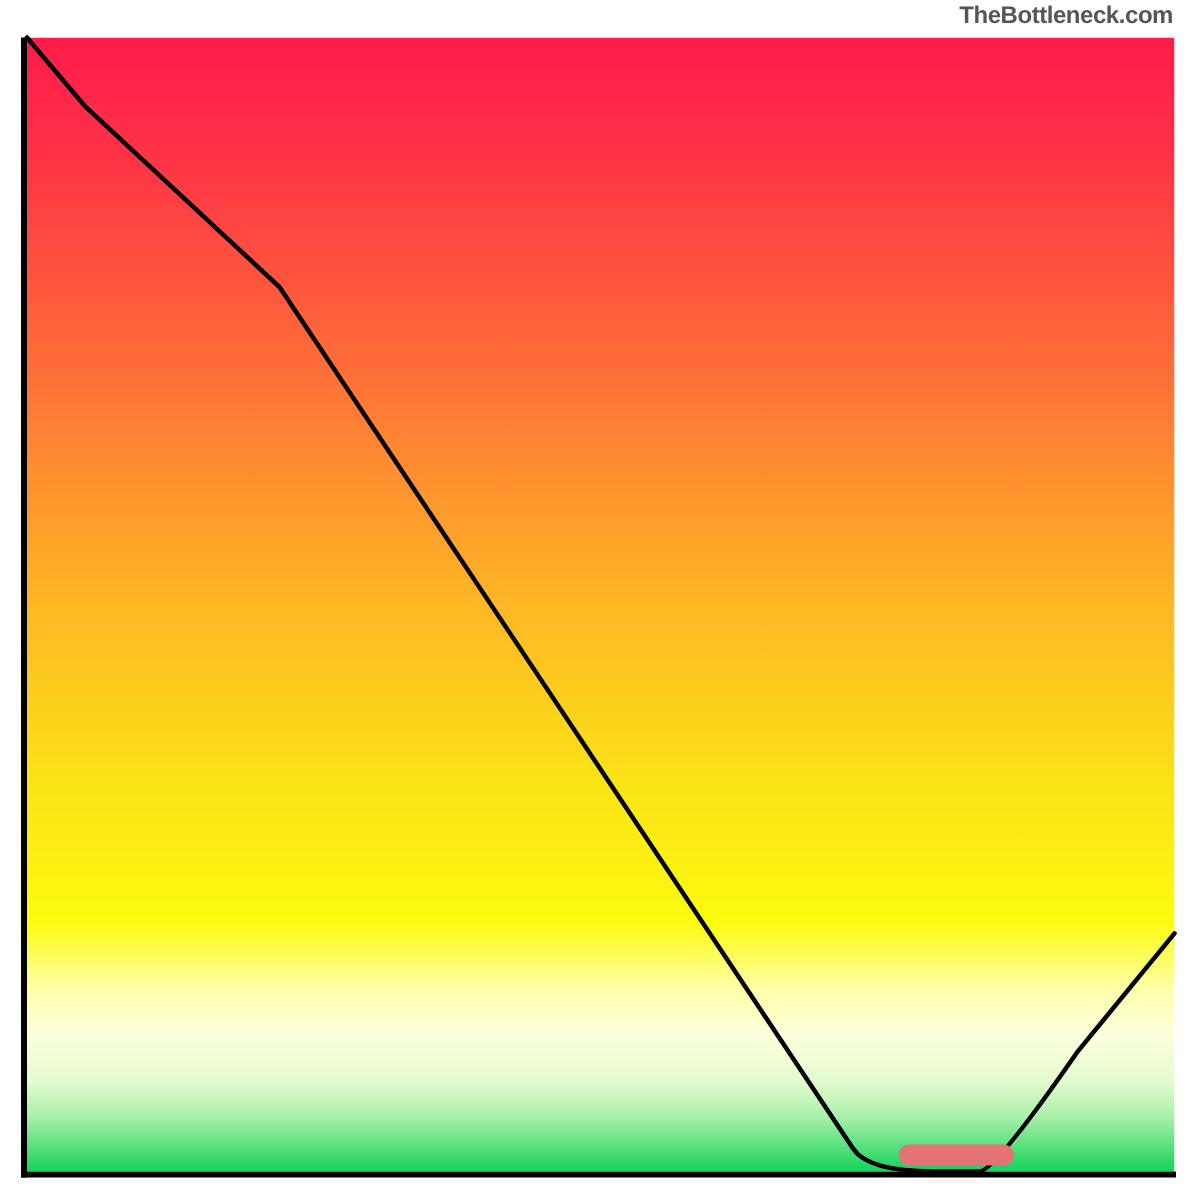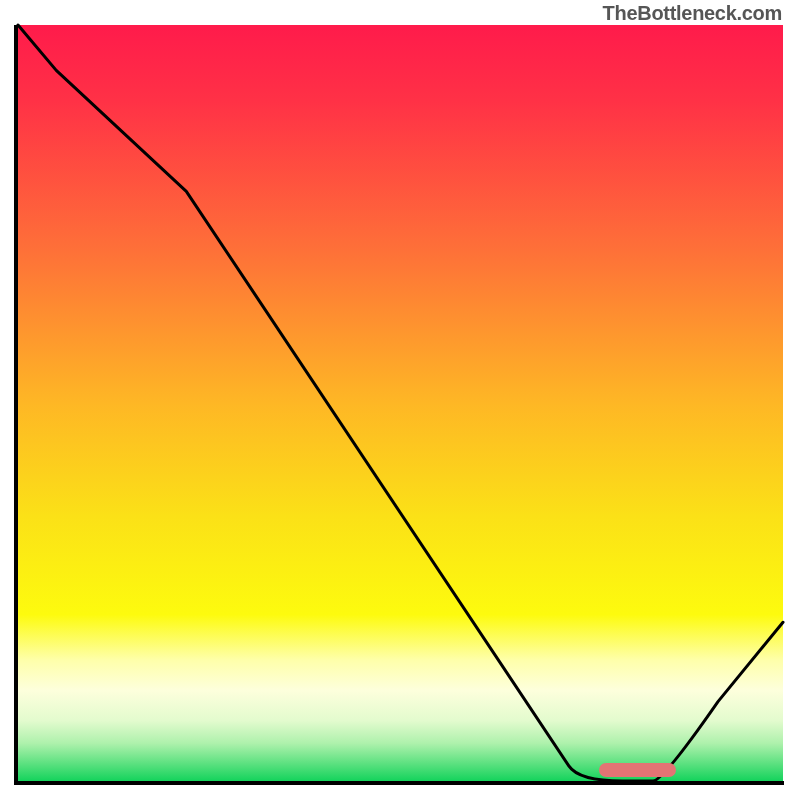--- a/index.html
+++ b/index.html
@@ -30,21 +30,21 @@
     left: 18px;
     top: 25px;
     width: 765px;
     height: 756px;
   }
   .watermark {
     position: absolute;
     top: 2px;
     right: 18px;
     font-family: Arial, Helvetica, sans-serif;
-    font-size: 20px;
+    font-size: 16px;
     font-weight: bold;
     color: #565656;
     letter-spacing: -0.3px;
   }
   svg.curve {
     position: absolute;
     left: 18px;
     top: 25px;
     width: 765px;
     height: 756px;

